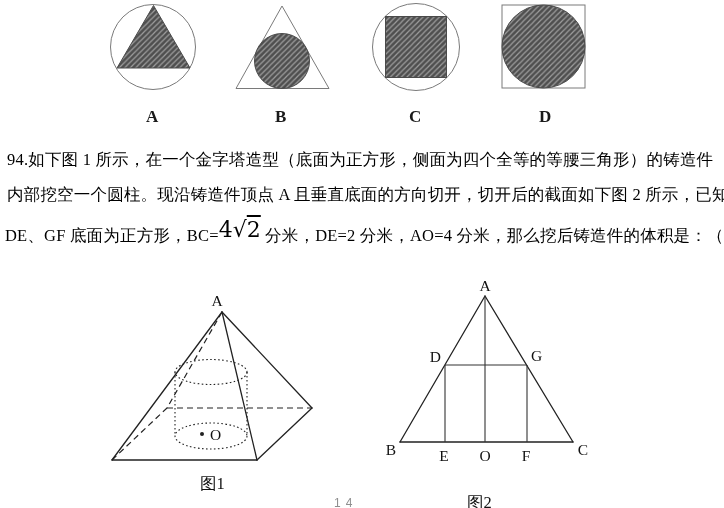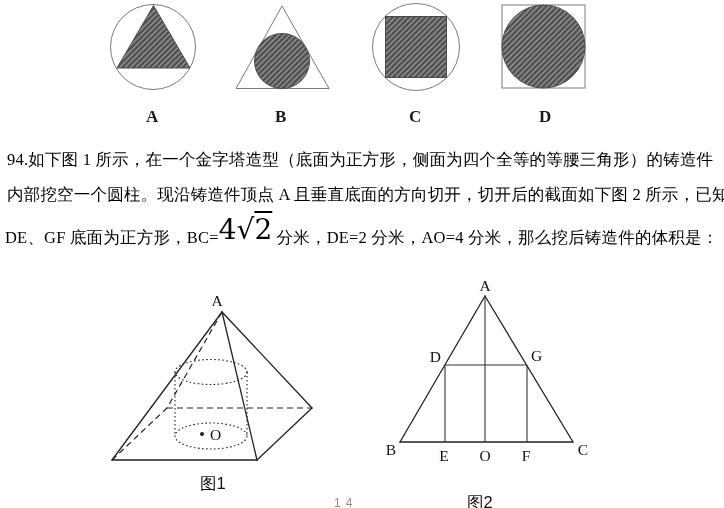--- a/index.html
+++ b/index.html
@@ -7,31 +7,31 @@
     position:relative;width:724px;height:508px;background:#ffffff;
     overflow:hidden;font-family:"Liberation Serif","DejaVu Serif",serif;color:#000;
   }
   .abs{position:absolute;}
   .qline{
     font-family:"Liberation Serif","DejaVu Serif",serif;
     font-size:16.5px;line-height:22px;color:#000;white-space:nowrap;
     letter-spacing:0.2px;
   }
   .formula{
-    font-family:"DejaVu Serif",serif;font-size:28px;vertical-align:4px;
+    font-family:"DejaVu Serif",serif;font-size:22px;vertical-align:4px;
     letter-spacing:0;
     margin-top:36px;
   }
   .formula .radicand{text-decoration:overline;}
   .opt-label{
     font-family:"Liberation Serif","DejaVu Serif",serif;
     font-size:17px;font-weight:600;color:#1a1a1a;
   }
   .caption{
-    font-family:Liberation Sans, sans-serif;
+    font-family:Liberation Serif, serif;
     font-size:16.5px;color:#111;
   }
   .page-num{
     font-family:"Liberation Sans","DejaVu Sans",sans-serif;
     font-size:12px;color:#8f8f8f;letter-spacing:5px;
   }
   svg{display:block;}
   .outline{stroke:#7a7a7a;stroke-width:1;fill:none;}
   .hatched{stroke:#4a4a4a;stroke-width:1;}
   .ln{stroke:#222222;stroke-width:1.3;fill:none;stroke-linecap:round;}

